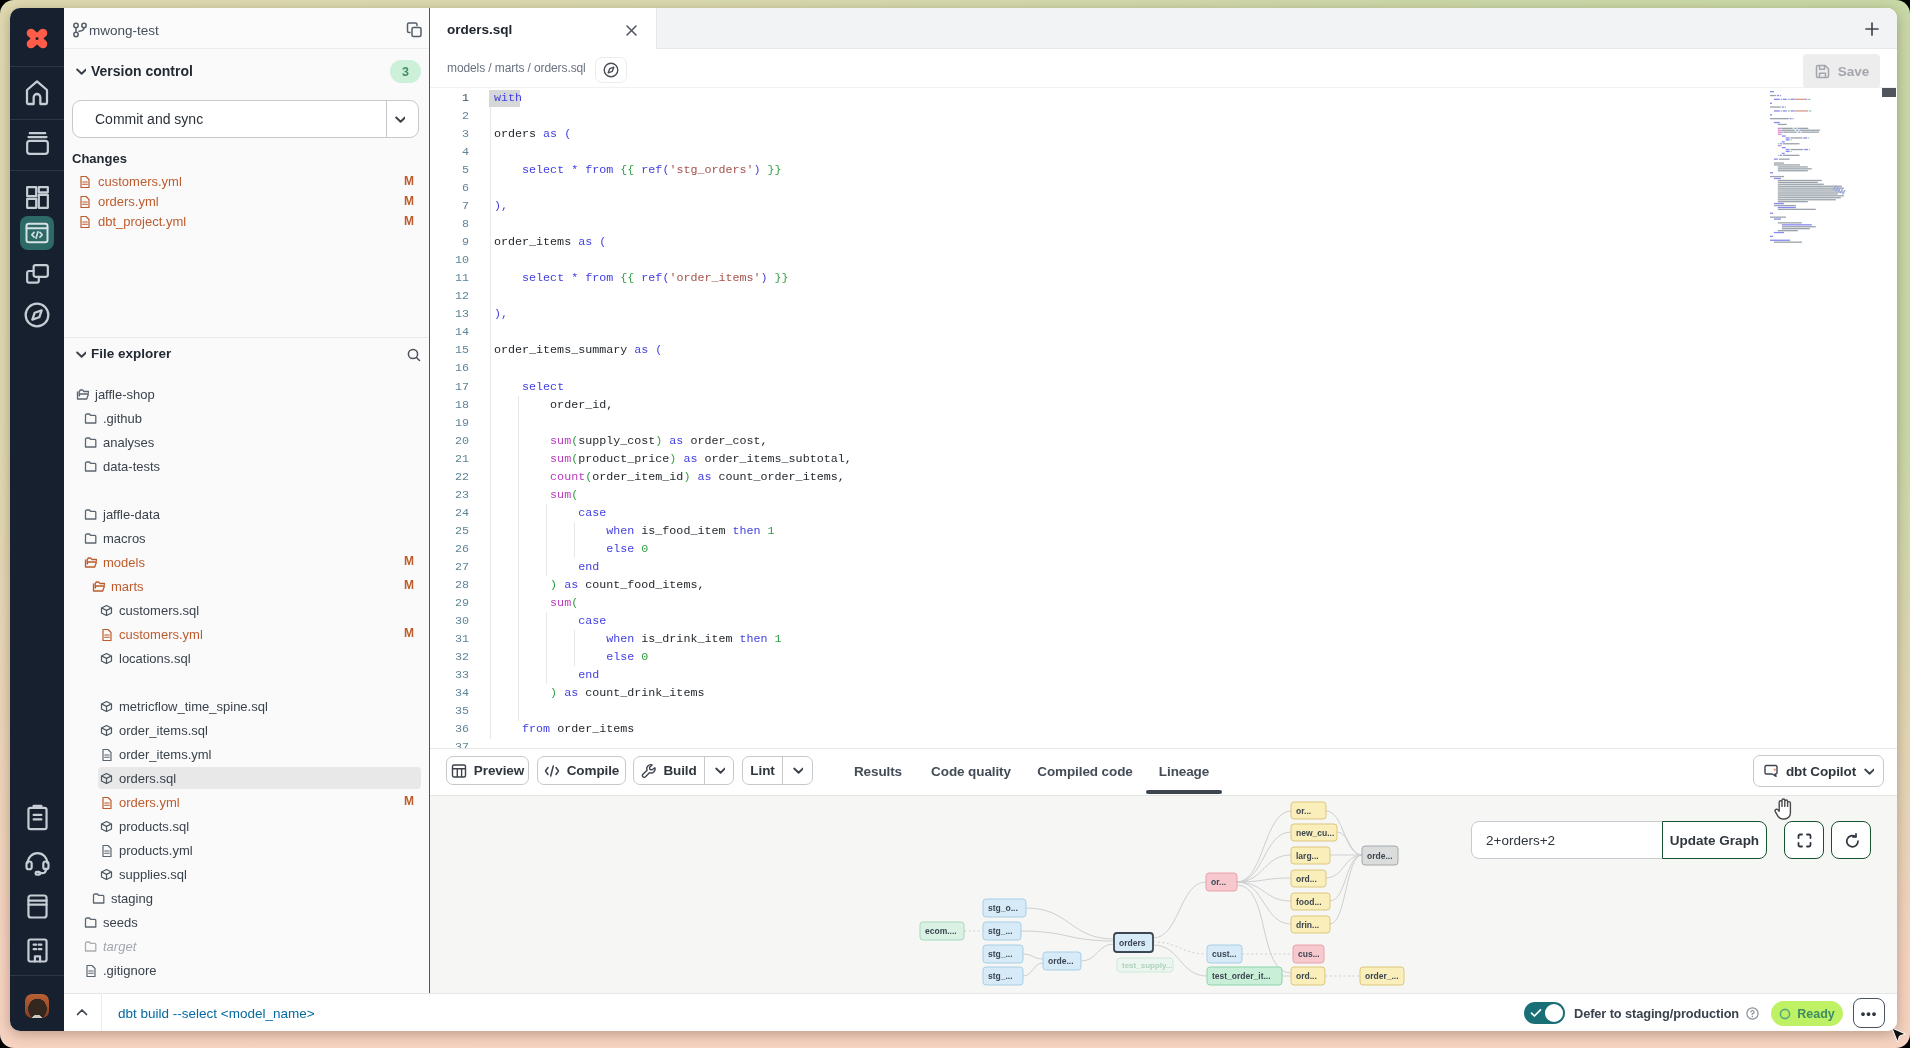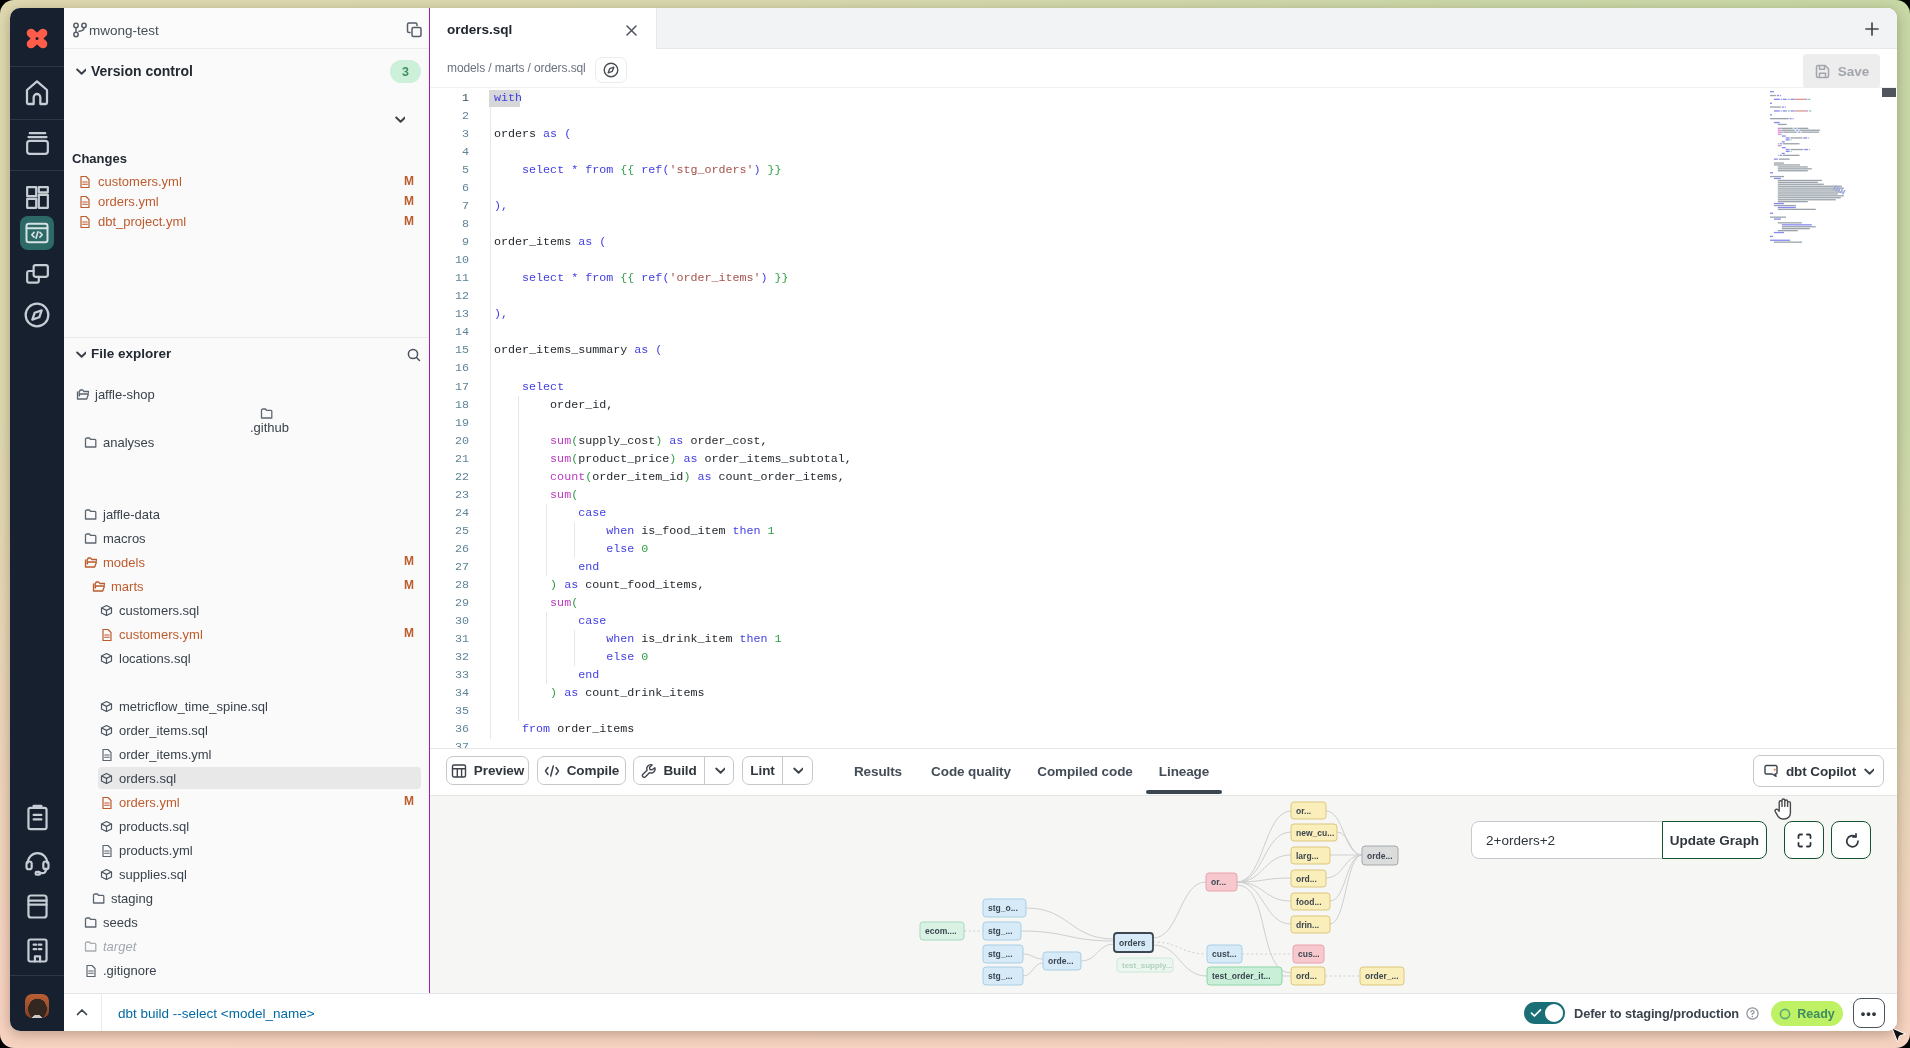--- a/index.html
+++ b/index.html
@@ -146,20 +146,24 @@
 <div class="abs ptitle" style="left:25px;top:15px;">mwong-test</div>
 <svg width="17" height="17" viewBox="0 0 16 17" fill="none" class="" style="position:absolute;left:341px;top:13px;color:#545d68;">
         <rect x="6.5" y="6.5" width="9" height="9" rx="1.5" stroke="currentColor" stroke-width="1.5" stroke-linecap="round" stroke-linejoin="round" fill="none"></rect>
         <path d="M4.5 11.5h-1a1.5 1.5 0 0 1-1.5-1.5V3.5A1.5 1.5 0 0 1 3.5 2H10a1.5 1.5 0 0 1 1.5 1.5v1" stroke="currentColor" stroke-width="1.5" stroke-linecap="round" stroke-linejoin="round" fill="none"></path>
       </svg>
 <svg width="11" height="11" viewBox="0 0 10 10" fill="none" class="" style="position:absolute;left:11px;top:58px;color:#3c434c;">
         <path d="M2 3.2 l4.0 3.8 l4.0 -3.8" stroke="currentColor" stroke-width="1.8" stroke-linecap="round" stroke-linejoin="round" fill="none"></path>
       </svg>
 <div class="abs vctitle" style="left:27px;top:55px;">Version control</div>
 <div class="badge">3</div>
+<div class="commit">
+        <span class="txt">Commit and sync</span>
+        <span class="div"></span>
+      </div>
 <svg width="11" height="11" viewBox="0 0 10 10" fill="none" class="" style="position:absolute;left:330px;top:106px;color:#3c434c;">
         <path d="M2 3.2 l4.0 3.8 l4.0 -3.8" stroke="currentColor" stroke-width="1.8" stroke-linecap="round" stroke-linejoin="round" fill="none"></path>
       </svg>
 <div class="abs chglabel" style="left:8px;top:143px;">Changes</div>
 <div class="chgrow" style="left:14px;top:163px;">
         <svg width="13" height="13" viewBox="0 0 13 13" fill="none" class="" style="">
           <path d="M3 1.5h5l3 3v8H3Z" stroke="#bd5b2d" stroke-width="1.2" stroke-linejoin="round" fill="none"></path>
           <path d="M4.7 7h4.6M4.7 9.3h4.6" stroke="#bd5b2d" stroke-width="1.1" stroke-linecap="round"></path>
         </svg>
         <span style="margin-left:7px">customers.yml</span>
@@ -191,35 +195,43 @@
         <path d="m10.5 10.5 3 3" stroke="currentColor" stroke-width="1.5" stroke-linecap="round" stroke-linejoin="round" fill="none"></path>
       </svg>
 <div class="tree " style="left:12px;top:375px;">
         <span class="ic">
           <svg width="13" height="13" viewBox="0 0 13 13" fill="none" class="" style="">
             <path d="M1.5 3.5v7.5h9.2l1.8-5H4l-.8 2V3.5l1.2-1.5h2.4l1 1.5h4.7v1.5" stroke="#5c6670" stroke-width="1.3" stroke-linejoin="round" fill="none"></path>
           </svg>
         </span>
         <span class="nm">jaffle-shop</span>
       </div>
-<div class="tree " style="left:20px;top:399px;flex-direction:column;">
+<div class="tree " style="left:20px;top:399px;">
         <span class="ic">
           <svg width="13" height="13" viewBox="0 0 13 13" fill="none" class="" style="">
             <path d="M1.5 11V2.8L2.6 2h2.9l1 1.4h4.4a.9.9 0 0 1 .9.9V11Z" stroke="#5c6670" stroke-width="1.3" stroke-linejoin="round" fill="none"></path>
           </svg>
         </span>
         <span class="nm">.github</span>
       </div>
 <div class="tree " style="left:20px;top:423px;">
         <span class="ic">
           <svg width="13" height="13" viewBox="0 0 13 13" fill="none" class="" style="">
             <path d="M1.5 11V2.8L2.6 2h2.9l1 1.4h4.4a.9.9 0 0 1 .9.9V11Z" stroke="#5c6670" stroke-width="1.3" stroke-linejoin="round" fill="none"></path>
           </svg>
         </span>
         <span class="nm">analyses</span>
+      </div>
+<div class="tree " style="left:20px;top:447px;">
+        <span class="ic">
+          <svg width="13" height="13" viewBox="0 0 13 13" fill="none" class="" style="">
+            <path d="M1.5 11V2.8L2.6 2h2.9l1 1.4h4.4a.9.9 0 0 1 .9.9V11Z" stroke="#5c6670" stroke-width="1.3" stroke-linejoin="round" fill="none"></path>
+          </svg>
+        </span>
+        <span class="nm">data-tests</span>
       </div>
 <div class="tree " style="left:20px;top:495px;">
         <span class="ic">
           <svg width="13" height="13" viewBox="0 0 13 13" fill="none" class="" style="">
             <path d="M1.5 11V2.8L2.6 2h2.9l1 1.4h4.4a.9.9 0 0 1 .9.9V11Z" stroke="#5c6670" stroke-width="1.3" stroke-linejoin="round" fill="none"></path>
           </svg>
         </span>
         <span class="nm">jaffle-data</span>
       </div>
 <div class="tree " style="left:20px;top:519px;">

